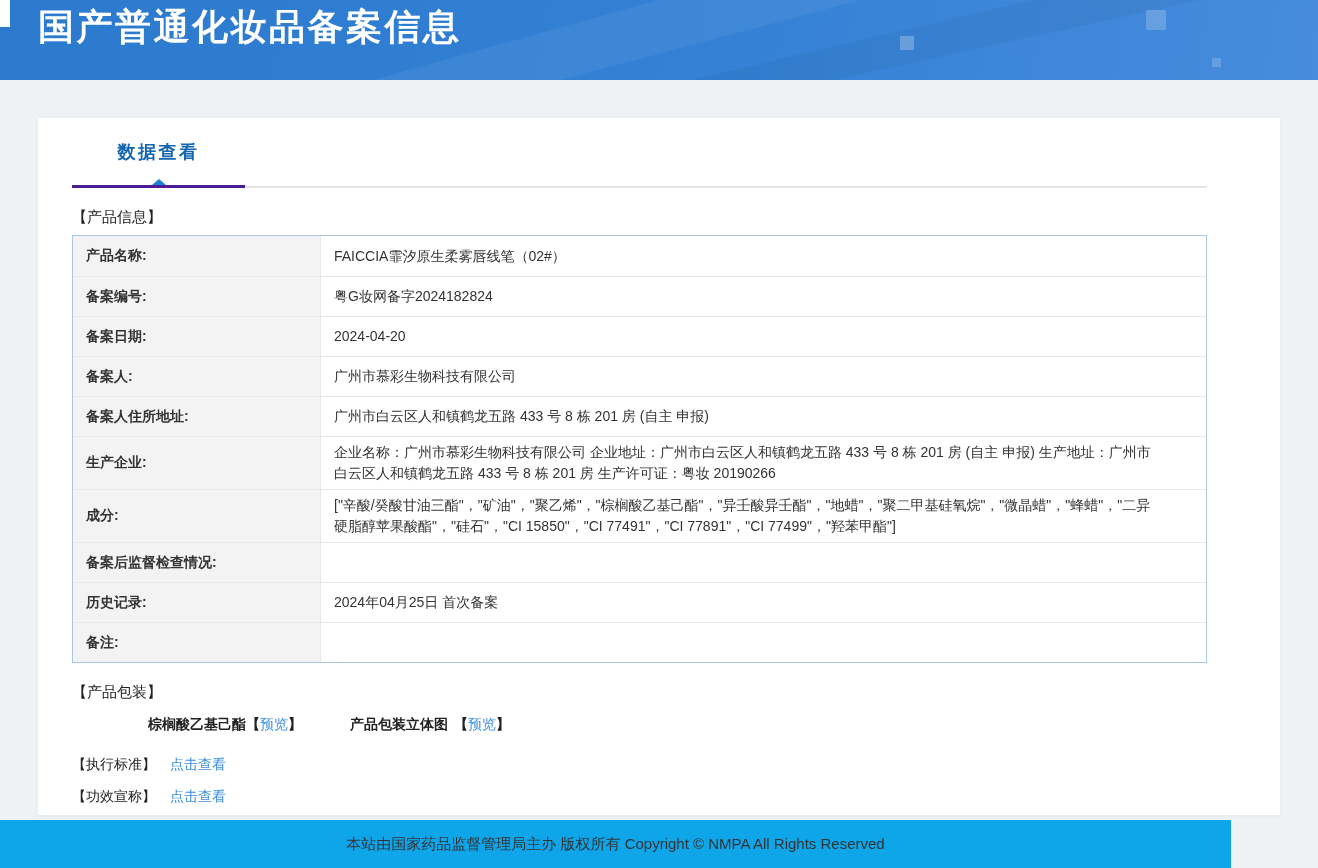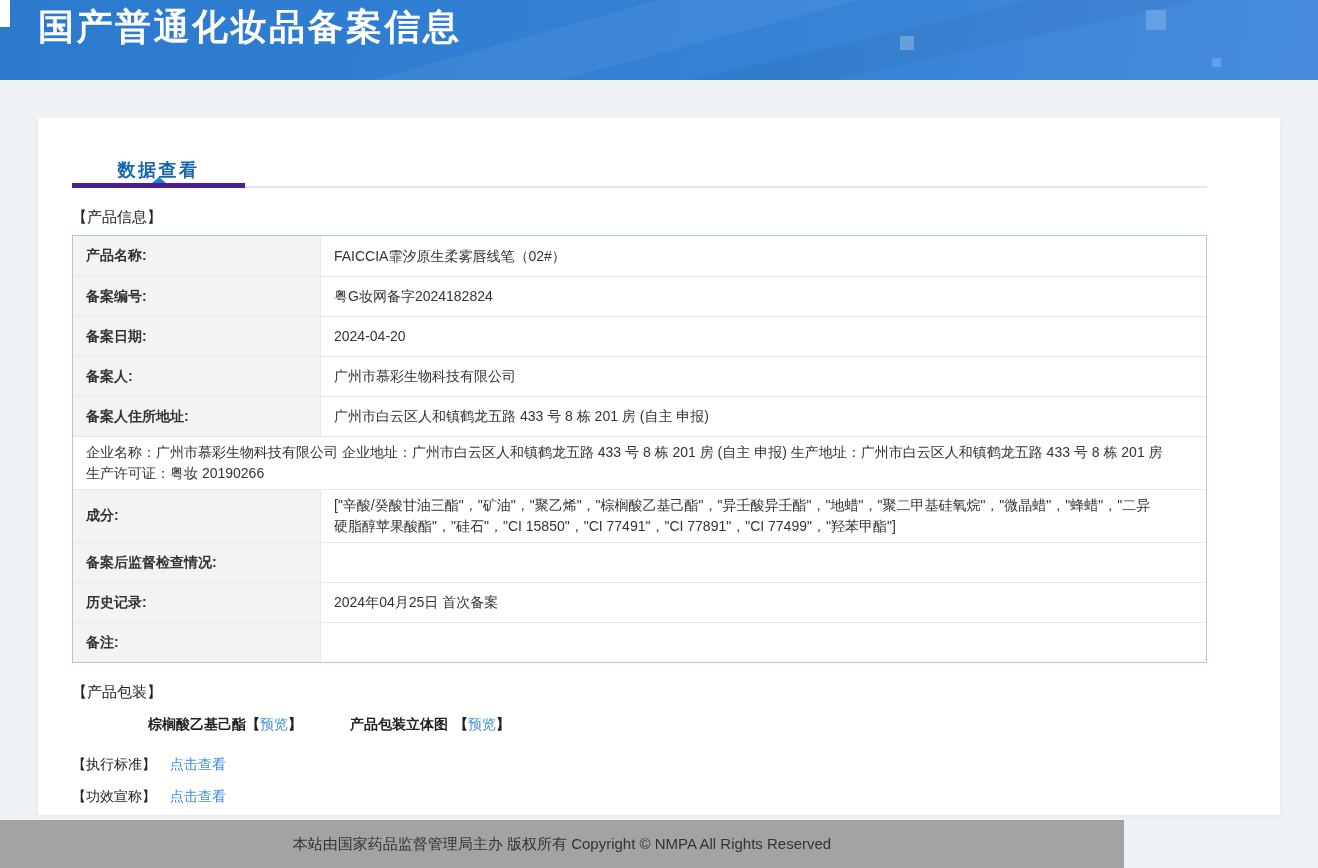--- a/index.html
+++ b/index.html
@@ -22,21 +22,21 @@
   .notch { position:absolute; left:0; top:0; width:10px; height:27px; background:#ffffff; }
 
   
   .card { position:absolute; left:38px; top:118px; width:1242px; height:697px;
     background:#ffffff; box-shadow:0 1px 4px rgba(0,0,0,0.05); padding:0 34px; overflow:hidden; }
 
   
   .tabs { position:relative; height:70px; width:1135px; border-bottom:2px solid #e4e4e4; }
   .tab { position:absolute; left:0; bottom:-2px; width:173px; text-align:center;
     color:#1467ae; font-weight:bold; font-size:18px; letter-spacing:2.5px;
-    padding-bottom:1px; border-bottom:5px solid #4c1d95; cursor:pointer; }
+    padding-bottom:21px; border-bottom:3px solid #4c1d95; cursor:pointer; }
   .tab::after { content:""; position:absolute; left:50%; bottom:0; margin-left:-7px;
     width:0; height:0; border-left:7px solid transparent; border-right:7px solid transparent;
     border-bottom:6px solid #1e82d2; }
 
   
   .sec-title { font-size:15px; font-weight:normal; color:#222; margin-top:20px; }
 
   
   .info-table { width:1135px; border:1px solid #a9c6e4; margin-top:8px; }
   .trow { display:flex; border-top:1px solid #e6e9ec; min-height:40px; }
@@ -53,22 +53,22 @@
   .pack-item + .pack-item { margin-left:48px; }
   .pack-item + .pack-item .bracket-open { margin-left:6px; }
   .bracket { color:#222; font-weight:bold; }
   .link { color:#3a8de2; cursor:pointer; text-decoration:none; font-weight:normal; }
   .std-row { margin-top:22px; font-size:14px; color:#222; }
   .std-row + .std-row { margin-top:14px; }
   .std-label { font-weight:normal; }
   .std-row .link { margin-left:14px; }
 
   
-  .footer { position:absolute; left:0; top:820px; width:1124px; height:48px;
-    background:#a3a3a3; display:flex; align-items:center; justify-content:center;
+  .footer { position:absolute; left:0; top:820px; width:1231px; height:48px;
+    background:#0ea5e9; display:flex; align-items:center; justify-content:center;
     font-size:15px; color:#333; }
 </style>
 </head>
 <body>
 
 <div class="page">
 
   <header class="banner">
     <div class="deco-a"></div>
     <div class="deco-b"></div>
@@ -104,20 +104,21 @@
         </div>
         <div class="trow">
           <div class="tlabel">备案人:</div>
           <div class="tvalue">广州市慕彩生物科技有限公司</div>
         </div>
         <div class="trow">
           <div class="tlabel">备案人住所地址:</div>
           <div class="tvalue">广州市白云区人和镇鹤龙五路 433 号 8 栋 201 房 (自主 申报)</div>
         </div>
         <div class="trow">
+          <div class="tlabel">生产企业:</div>
           <div class="tvalue">企业名称：广州市慕彩生物科技有限公司 企业地址：广州市白云区人和镇鹤龙五路 433 号 8 栋 201 房 (自主 申报)  生产地址：广州市白云区人和镇鹤龙五路 433 号 8 栋 201 房 生产许可证：粤妆 20190266</div>
         </div>
         <div class="trow">
           <div class="tlabel">成分:</div>
           <div class="tvalue">["辛酸/癸酸甘油三酯"，"矿油"，"聚乙烯"，"棕榈酸乙基己酯"，"异壬酸异壬酯"，"地蜡"，"聚二甲基硅氧烷"，"微晶蜡"，"蜂蜡"，"二异硬脂醇苹果酸酯"，"硅石"，"CI 15850"，"CI 77491"，"CI 77891"，"CI 77499"，"羟苯甲酯"]</div>
         </div>
         <div class="trow">
           <div class="tlabel">备案后监督检查情况:</div>
           <div class="tvalue"></div>
         </div>

